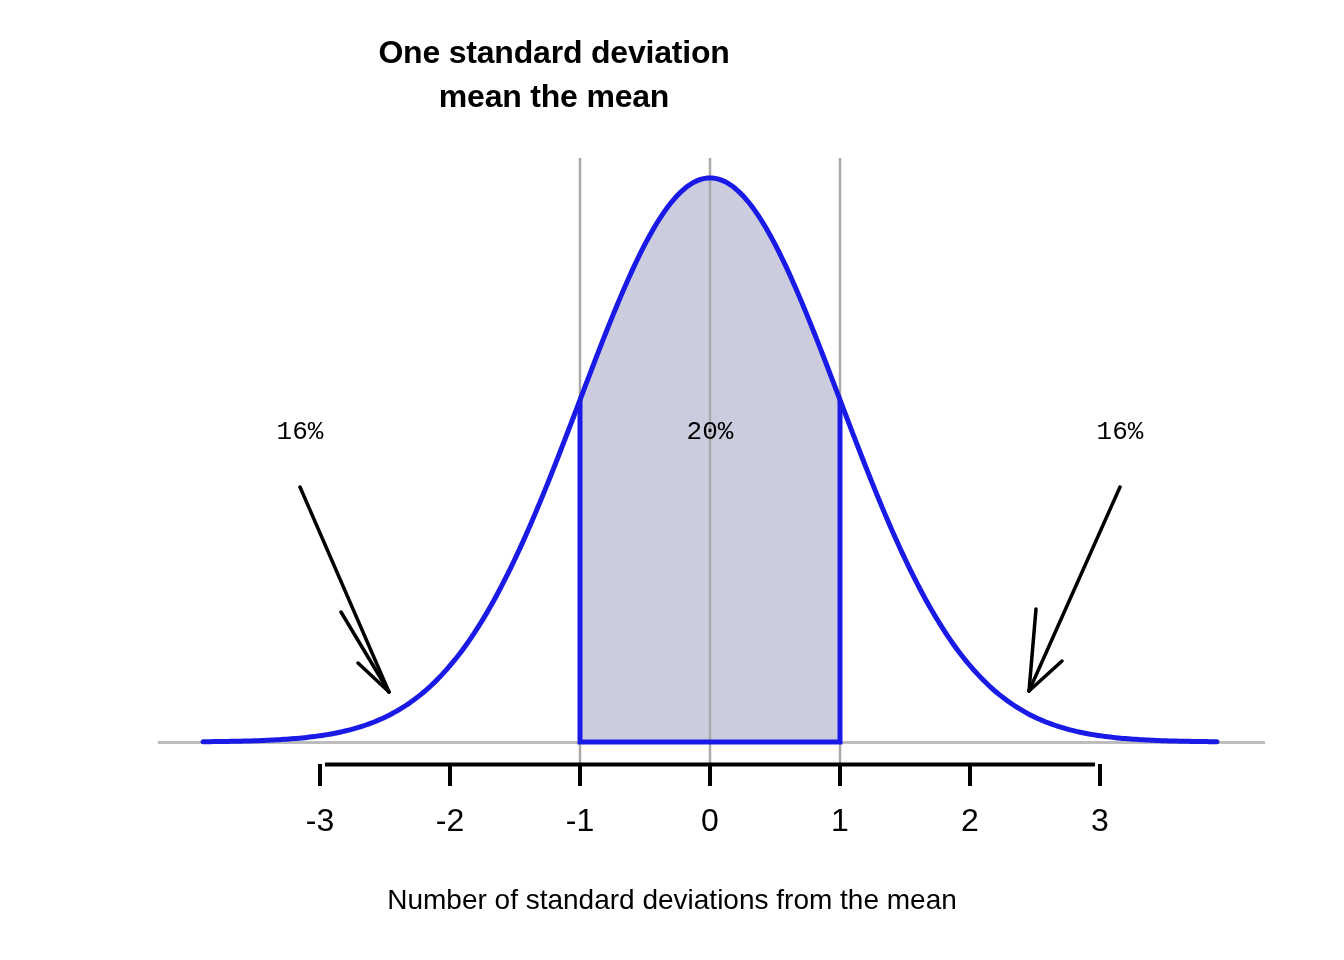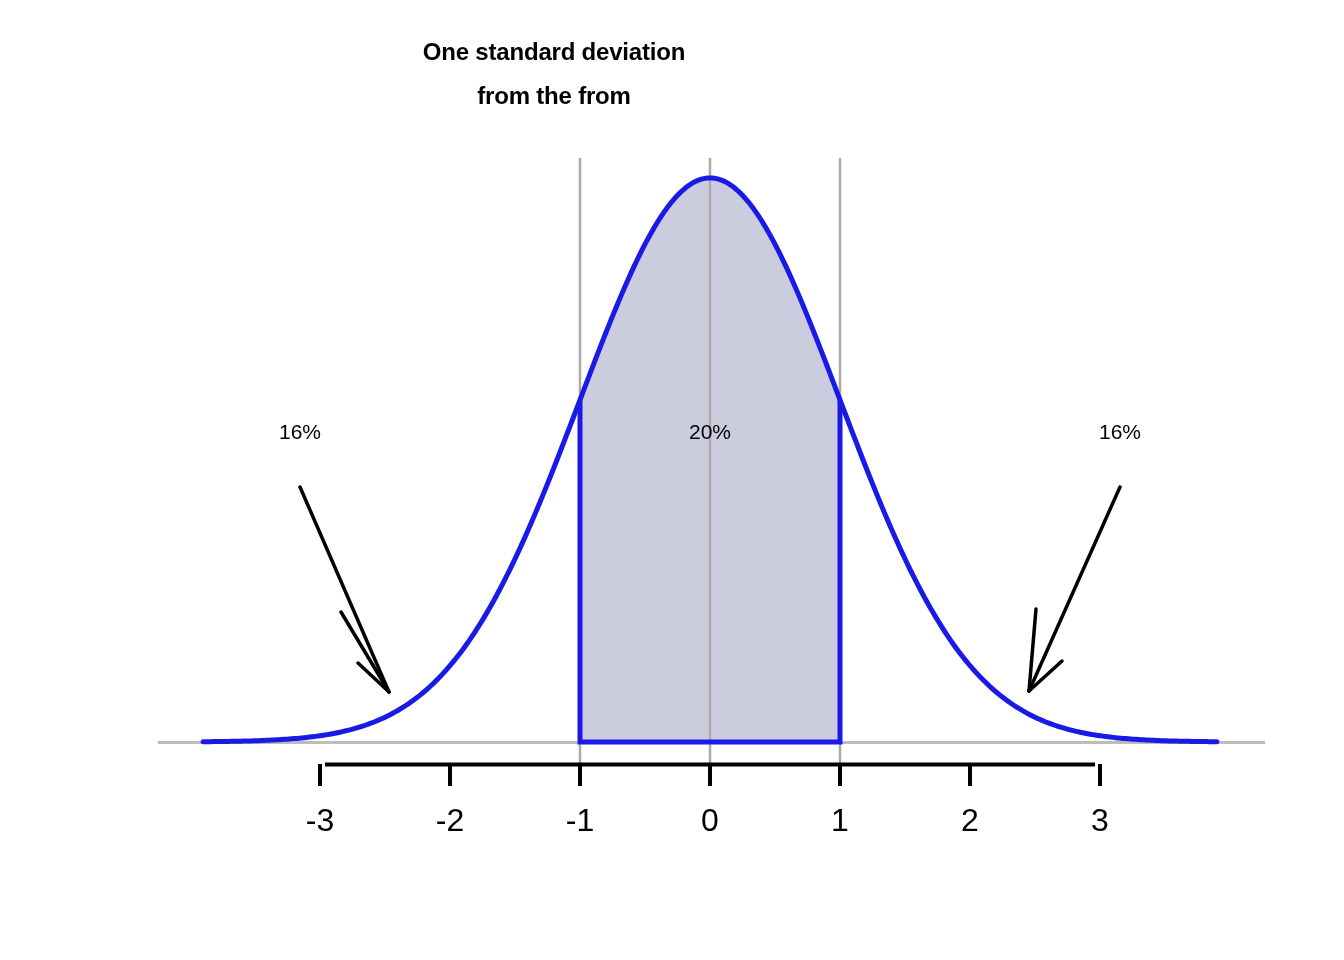--- a/index.html
+++ b/index.html
@@ -26,31 +26,32 @@
     width: 1344px;
     height: 960px;
   }
   .title-block {
     position: absolute;
     left: 0;
     top: 30px;
     width: 1108px;
     text-align: center;
     font-weight: bold;
-    font-size: 24px;
+    font-size: 32px;
     line-height: 44px;
     color: #000000;
     letter-spacing: -0.2px;
   }
   .pct-label {
     position: absolute;
-    font-size: 21px;
+    font-size: 26px;
     color: #000000;
     white-space: nowrap;
     transform: translate(-50%, -50%);
+    font-family: Liberation Mono, monospace;
   }
   .tick-label {
     position: absolute;
     font-size: 32px;
     color: #000000;
     white-space: nowrap;
     transform: translate(-50%, -50%);
   }
   .axis-title {
     position: absolute;
@@ -62,21 +63,21 @@
     color: #000000;
   }
 </style>
 </head>
 <body>
 
 <div id="figure">
 
   <div class="title-block">
     <div>One standard deviation</div>
-    <div>from the from</div>
+    <div>mean the mean</div>
   </div>
 
   <svg id="plot-svg" viewBox="0 0 1344 960">
 
     <path id="shade-path" fill="#ccccdf" stroke="none" d="M 580.00 742 L 580.00 399.88 L 581.30 396.46 L 582.60 393.04 L 583.90 389.62 L 585.20 386.20 L 586.50 382.79 L 587.80 379.38 L 589.10 375.97 L 590.40 372.57 L 591.70 369.17 L 593.00 365.79 L 594.30 362.40 L 595.60 359.03 L 596.90 355.66 L 598.20 352.31 L 599.50 348.96 L 600.80 345.63 L 602.10 342.30 L 603.40 338.99 L 604.70 335.69 L 606.00 332.41 L 607.30 329.14 L 608.60 325.89 L 609.90 322.65 L 611.20 319.43 L 612.50 316.23 L 613.80 313.04 L 615.10 309.88 L 616.40 306.73 L 617.70 303.61 L 619.00 300.51 L 620.30 297.43 L 621.60 294.37 L 622.90 291.34 L 624.20 288.33 L 625.50 285.35 L 626.80 282.40 L 628.10 279.47 L 629.40 276.57 L 630.70 273.70 L 632.00 270.86 L 633.30 268.05 L 634.60 265.27 L 635.90 262.52 L 637.20 259.80 L 638.50 257.12 L 639.80 254.47 L 641.10 251.85 L 642.40 249.27 L 643.70 246.73 L 645.00 244.22 L 646.30 241.75 L 647.60 239.32 L 648.90 236.92 L 650.20 234.57 L 651.50 232.26 L 652.80 229.98 L 654.10 227.75 L 655.40 225.56 L 656.70 223.41 L 658.00 221.31 L 659.30 219.25 L 660.60 217.23 L 661.90 215.26 L 663.20 213.33 L 664.50 211.45 L 665.80 209.62 L 667.10 207.83 L 668.40 206.09 L 669.70 204.40 L 671.00 202.76 L 672.30 201.17 L 673.60 199.62 L 674.90 198.13 L 676.20 196.69 L 677.50 195.29 L 678.80 193.95 L 680.10 192.66 L 681.40 191.43 L 682.70 190.24 L 684.00 189.11 L 685.30 188.03 L 686.60 187.00 L 687.90 186.03 L 689.20 185.11 L 690.50 184.25 L 691.80 183.44 L 693.10 182.69 L 694.40 181.99 L 695.70 181.34 L 697.00 180.75 L 698.30 180.22 L 699.60 179.74 L 700.90 179.32 L 702.20 178.95 L 703.50 178.64 L 704.80 178.39 L 706.10 178.19 L 707.40 178.05 L 708.70 177.97 L 710.00 177.94 L 711.30 177.97 L 712.60 178.05 L 713.90 178.19 L 715.20 178.39 L 716.50 178.64 L 717.80 178.95 L 719.10 179.32 L 720.40 179.74 L 721.70 180.22 L 723.00 180.75 L 724.30 181.34 L 725.60 181.99 L 726.90 182.69 L 728.20 183.44 L 729.50 184.25 L 730.80 185.11 L 732.10 186.03 L 733.40 187.00 L 734.70 188.03 L 736.00 189.11 L 737.30 190.24 L 738.60 191.43 L 739.90 192.66 L 741.20 193.95 L 742.50 195.29 L 743.80 196.69 L 745.10 198.13 L 746.40 199.62 L 747.70 201.17 L 749.00 202.76 L 750.30 204.40 L 751.60 206.09 L 752.90 207.83 L 754.20 209.62 L 755.50 211.45 L 756.80 213.33 L 758.10 215.26 L 759.40 217.23 L 760.70 219.25 L 762.00 221.31 L 763.30 223.41 L 764.60 225.56 L 765.90 227.75 L 767.20 229.98 L 768.50 232.26 L 769.80 234.57 L 771.10 236.92 L 772.40 239.32 L 773.70 241.75 L 775.00 244.22 L 776.30 246.73 L 777.60 249.27 L 778.90 251.85 L 780.20 254.47 L 781.50 257.12 L 782.80 259.80 L 784.10 262.52 L 785.40 265.27 L 786.70 268.05 L 788.00 270.86 L 789.30 273.70 L 790.60 276.57 L 791.90 279.47 L 793.20 282.40 L 794.50 285.35 L 795.80 288.33 L 797.10 291.34 L 798.40 294.37 L 799.70 297.43 L 801.00 300.51 L 802.30 303.61 L 803.60 306.73 L 804.90 309.88 L 806.20 313.04 L 807.50 316.23 L 808.80 319.43 L 810.10 322.65 L 811.40 325.89 L 812.70 329.14 L 814.00 332.41 L 815.30 335.69 L 816.60 338.99 L 817.90 342.30 L 819.20 345.63 L 820.50 348.96 L 821.80 352.31 L 823.10 355.66 L 824.40 359.03 L 825.70 362.40 L 827.00 365.79 L 828.30 369.17 L 829.60 372.57 L 830.90 375.97 L 832.20 379.38 L 833.50 382.79 L 834.80 386.20 L 836.10 389.62 L 837.40 393.04 L 838.70 396.46 L 840.00 399.88 L 840.00 742 Z"></path>
 
     <g id="gridlines">
         <line x1="580" y1="158" x2="580" y2="785" stroke="#aaaaaa" stroke-width="2.5"></line>
         <line x1="710" y1="158" x2="710" y2="785" stroke="#aaaaaa" stroke-width="2.5"></line>
         <line x1="840" y1="158" x2="840" y2="785" stroke="#aaaaaa" stroke-width="2.5"></line>
@@ -122,13 +123,14 @@
   <div id="tick-labels">
       <div class="tick-label" style="left: 320px; top: 820px;">-3</div>
       <div class="tick-label" style="left: 450px; top: 820px;">-2</div>
       <div class="tick-label" style="left: 580px; top: 820px;">-1</div>
       <div class="tick-label" style="left: 710px; top: 820px;">0</div>
       <div class="tick-label" style="left: 840px; top: 820px;">1</div>
       <div class="tick-label" style="left: 970px; top: 820px;">2</div>
       <div class="tick-label" style="left: 1100px; top: 820px;">3</div>
     </div>
 
+  <div class="axis-title">Number of standard deviations from the mean</div>
 </div>
 
 </body></html>

